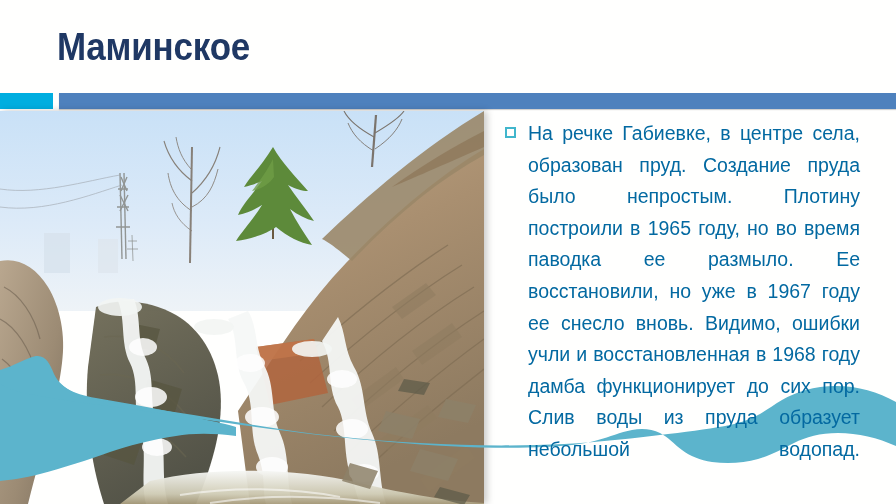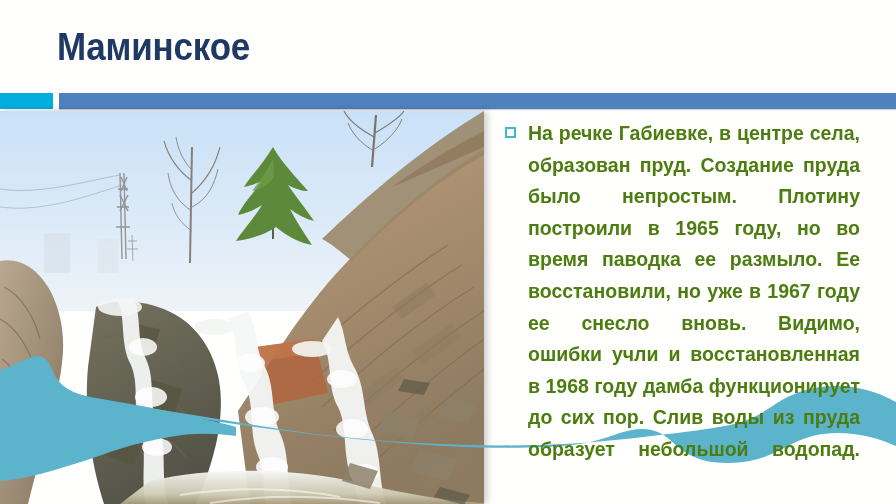--- a/index.html
+++ b/index.html
@@ -97,23 +97,23 @@
     width: 7px;
     height: 7px;
     border: 2px solid #41b6cc;
     background: transparent;
     box-sizing: content-box;
   }
   .body-text {
     display: block;
     font-family: "Liberation Sans", sans-serif;
     font-size: 19.5px;
-    font-weight: bold;
+    font-weight: normal;
     line-height: 31.6px;
-    color: #4d7c0f;
+    color: #0369a1;
     text-align: justify;
     text-justify: inter-word;
     letter-spacing: 0px;
     hyphens: none;
   }
   
   .body-text::after {
     content: "";
     display: inline-block;
     width: 100%;

